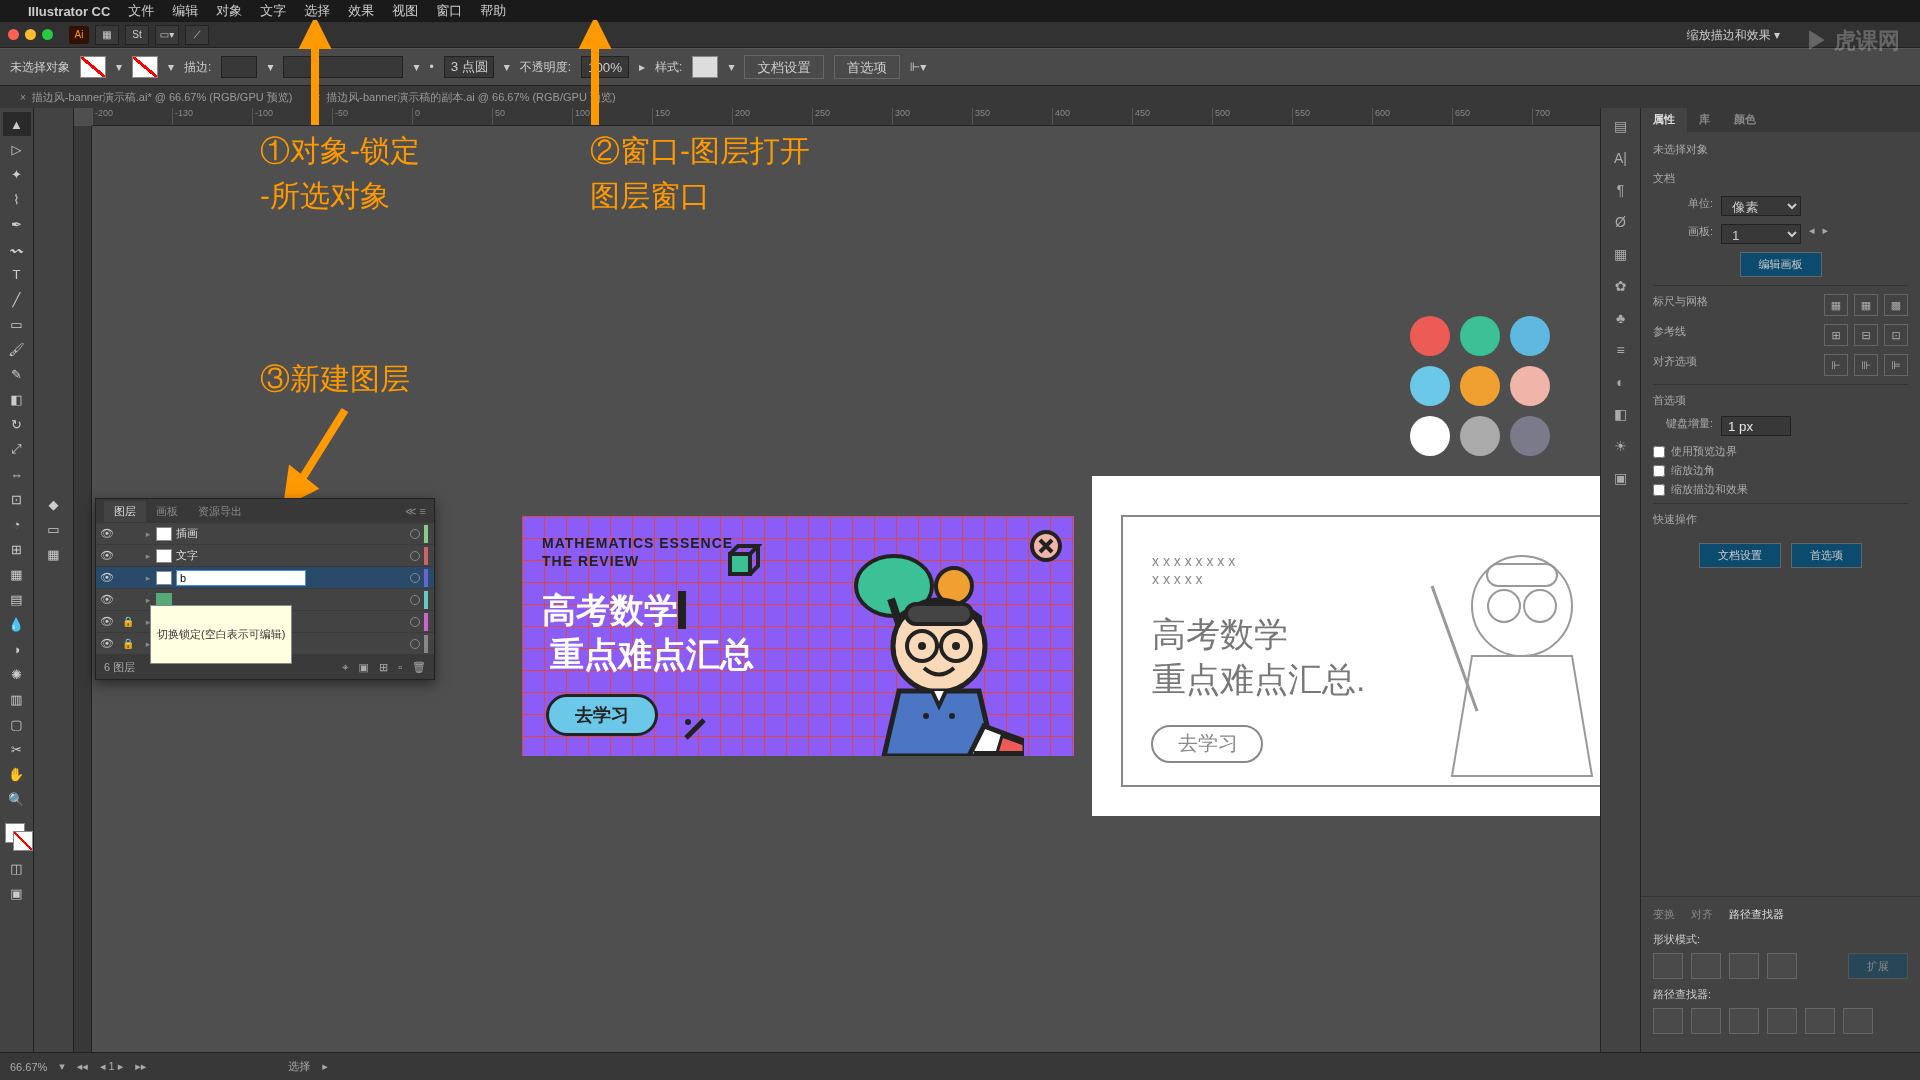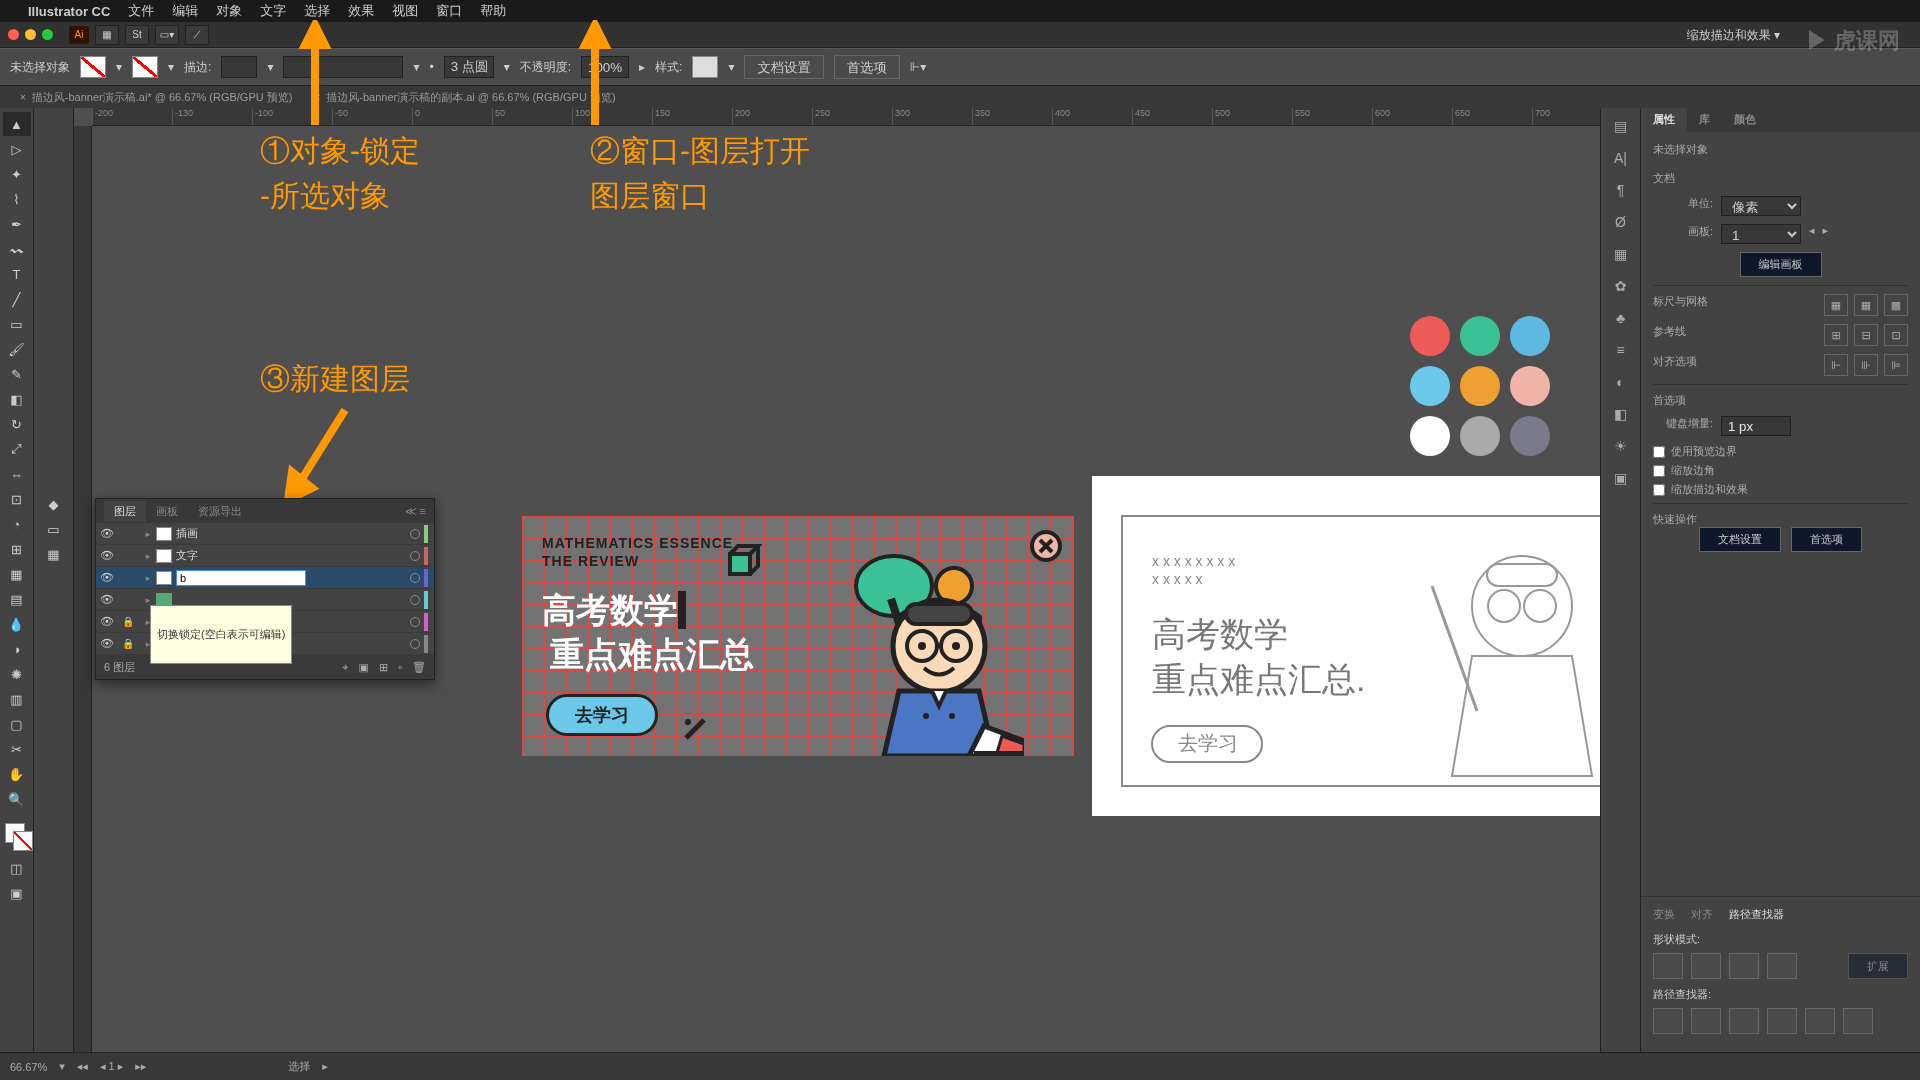--- a/index.html
+++ b/index.html
@@ -37,21 +37,21 @@
 .rtool{width:30px;height:28px;display:flex;align-items:center;justify-content:center;color:#aaa;font-size:14px;}
 .right-panel{width:280px;background:#434343;border-left:1px solid #222;display:flex;flex-direction:column;font-size:11px;}
 .panel-tabs{display:flex;height:24px;background:#383838;font-weight:bold;}
 .panel-tab{padding:4px 12px;color:#888;}
 .panel-tab.active{background:#434343;color:#ddd;}
 .panel-body{padding:10px 12px;color:#aaa;}
 .panel-row{display:flex;gap:8px;margin-bottom:8px;}
 .panel-row label{width:60px;text-align:right;}
 .panel-input{background:#383838;border:1px solid #222;color:#e5e5e5;padding:2px 6px;width:70px;height:20px;}
 .panel-select{background:#383838;border:1px solid #222;color:#ccc;padding:2px 6px;width:80px;height:20px;}
-.panel-btn{background:#0f172a;border:1px solid #666;color:#ccc;padding:4px 18px;font-size:11px;}
+.panel-btn{background:#0c4a6e;border:1px solid #666;color:#ccc;padding:4px 18px;font-size:11px;}
 .panel-sec{border-top:1px solid #333;margin-top:6px;padding-top:8px;}
 .icon-row{display:flex;gap:6px;margin-left:auto;}
 .icon-box{width:24px;height:22px;border:1px solid #666;display:flex;align-items:center;justify-content:center;}
 .chk{display:flex;align-items:center;gap:6px;margin-bottom:4px;}
 .chk input{width:12px;height:12px;}
 .layers-panel{position:absolute;left:95px;top:498px;width:340px;background:#434343;border:1px solid #222;box-shadow:0 4px 12px rgba(0,0,0,.5);z-index:50;}
 .lp-header{height:24px;background:#383838;display:flex;align-items:center;padding:0 8px;font-size:11px;}
 .lp-tab{padding:3px 10px;color:#888;}
 .lp-tab.active{background:#434343;color:#ddd;}
 .lp-collapse{margin-left:auto;color:#888;}
@@ -67,21 +67,21 @@
 .lr-circle{width:10px;height:10px;border:1px solid #888;border-radius:50%;}
 .lr-bar{width:4px;height:18px;margin-left:4px;}
 .lp-footer{height:24px;background:#3a3a3a;display:flex;align-items:center;padding:0 8px;font-size:11px;color:#aaa;}
 .lp-footer .icons{margin-left:auto;display:flex;gap:10px;}
 .tooltip{position:absolute;left:150px;top:605px;background:#ffffe1;border:1px solid #888;color:#333;padding:21px 6px;font-size:11px;z-index:60;}
 .annot{position:absolute;color:#f90;font-size:30px;font-weight:500;z-index:40;line-height:1.5;}
 .arrow-svg{position:absolute;z-index:39;}
 .status-bar{position:absolute;bottom:0;left:0;right:0;height:28px;background:#383838;border-top:1px solid #222;display:flex;align-items:center;padding:0 10px;gap:12px;font-size:11px;color:#aaa;}
 .canvas-content{position:absolute;top:18px;left:18px;right:0;bottom:0;}
 .artboard{position:absolute;background:#fff;}
-.banner{width:552px;height:240px;left:430px;top:390px;background:#737373;overflow:hidden;}
+.banner{width:552px;height:240px;left:430px;top:390px;background:#8b5cf6;overflow:hidden;}
 .banner-grid{position:absolute;inset:0;background-image:linear-gradient(#d94843 1px,transparent 1px),linear-gradient(90deg,#d94843 1px,transparent 1px);background-size:22px 22px;}
 .banner-txt{position:absolute;left:20px;top:18px;color:#222;font-size:14px;font-weight:bold;letter-spacing:1px;line-height:1.3;}
 .banner-title{position:absolute;left:20px;top:72px;font-size:34px;font-weight:900;color:#fff;line-height:1.3;}
 .banner-title .hl{background:#222;padding:0 4px;}
 .banner-title .hl2{background:#3bc;color:#fff;padding:0 4px;}
 .banner-btn{position:absolute;left:24px;bottom:20px;background:#6bc8e8;border:3px solid #222;border-radius:22px;padding:6px 26px;font-size:18px;font-weight:bold;color:#222;}
 .teacher{position:absolute;right:50px;bottom:0;width:200px;height:210px;}
 .sketch{width:540px;height:340px;left:1000px;top:350px;}
 .palette{position:absolute;right:50px;top:190px;display:grid;grid-template-columns:repeat(3,1fr);gap:10px;}
 .pdot{width:40px;height:40px;border-radius:50%;}
@@ -387,21 +387,21 @@
             <input type="checkbox" style="">
             <span>缩放边角</span>
           </div>
         <div class="chk">
             <input type="checkbox" style="">
             <span>缩放描边和效果</span>
           </div>
       </div>
 
       <div class="panel-sec">
-        <div style="margin-bottom:0">快速操作</div>
+        <div style="margin-bottom:16px">快速操作</div>
         <div class="panel-row" style="gap:10px;justify-content:center">
           <button class="panel-btn">文档设置</button>
           <button class="panel-btn">首选项</button>
         </div>
       </div>
     </div>
 
     <div style="flex:1"></div>
 
     <div class="pathfinder">

